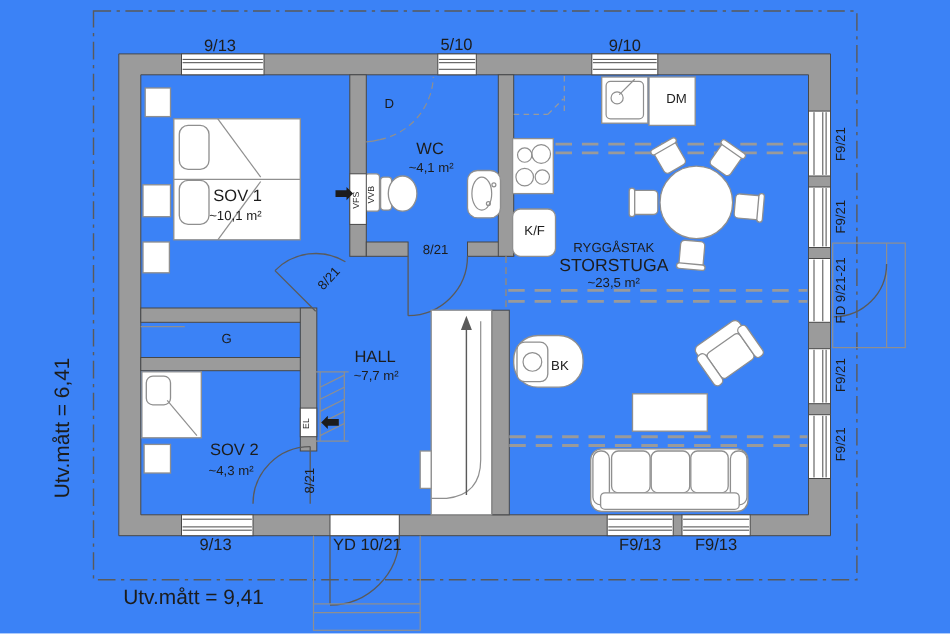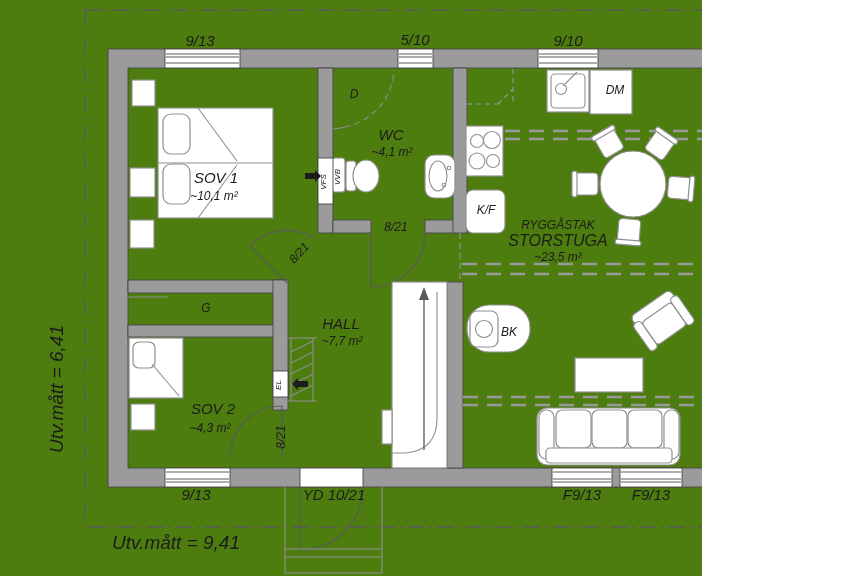--- a/index.html
+++ b/index.html
@@ -1,17 +1,17 @@
 <!DOCTYPE html>
 <html><head>
 <meta charset="utf-8">
 <style>
   html,body{margin:0;padding:0;background:#ffffff;}
-  .stage{position:relative;width:702px;height:576px;background:#4d7c0f;overflow:hidden;
-         font-family:"Liberation Sans", sans-serif;font-style:italic;}
+  .stage{position:relative;width:864px;height:576px;background:#3b82f6;overflow:hidden;
+         font-family:"Liberation Sans", sans-serif;}
   svg{position:absolute;left:0;top:0;}
   text{fill:#1c1c1c;}
   .wall{fill:#9b9b9b;stroke:#474747;stroke-width:0.9;}
   .opening{fill:#ffffff;stroke:#474747;stroke-width:0.9;}
   .glz{stroke:#474747;stroke-width:0.9;fill:none;}
   .furn{fill:#ffffff;stroke:#8f8f8f;stroke-width:1.2;}
   .furn2{fill:none;stroke:#8f8f8f;stroke-width:1.1;}
   .door{fill:none;stroke:#5a5a5a;stroke-width:1.2;}
   .beam{stroke:#9a9a9a;stroke-width:2.6;stroke-dasharray:15 9;fill:none;}
   .cdash{stroke:#9a9a9a;stroke-width:1.1;stroke-dasharray:5 4;fill:none;}

